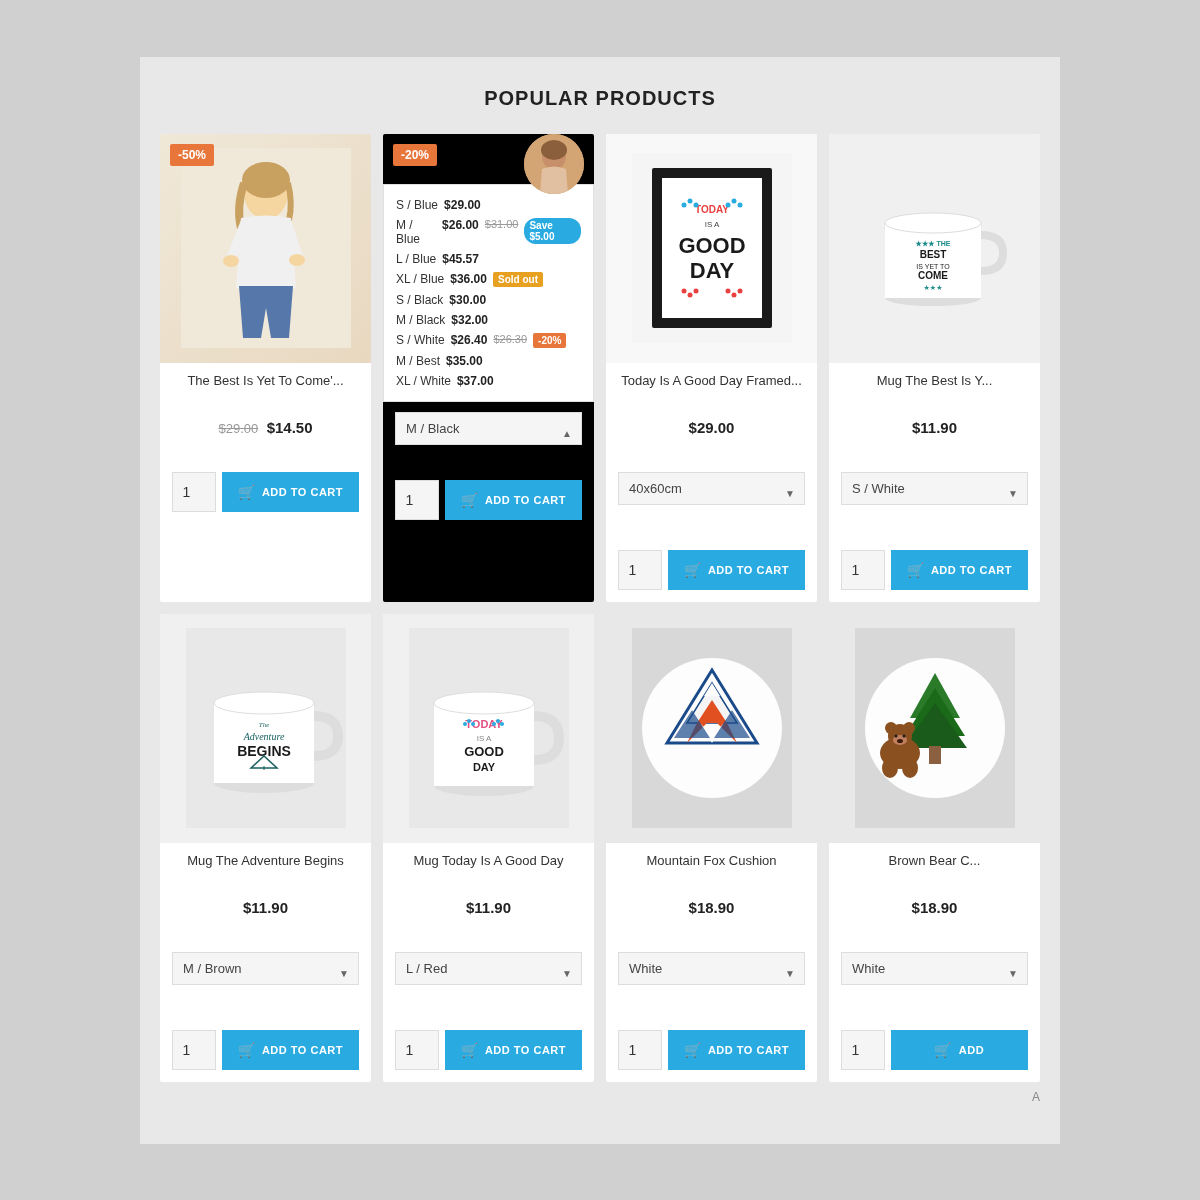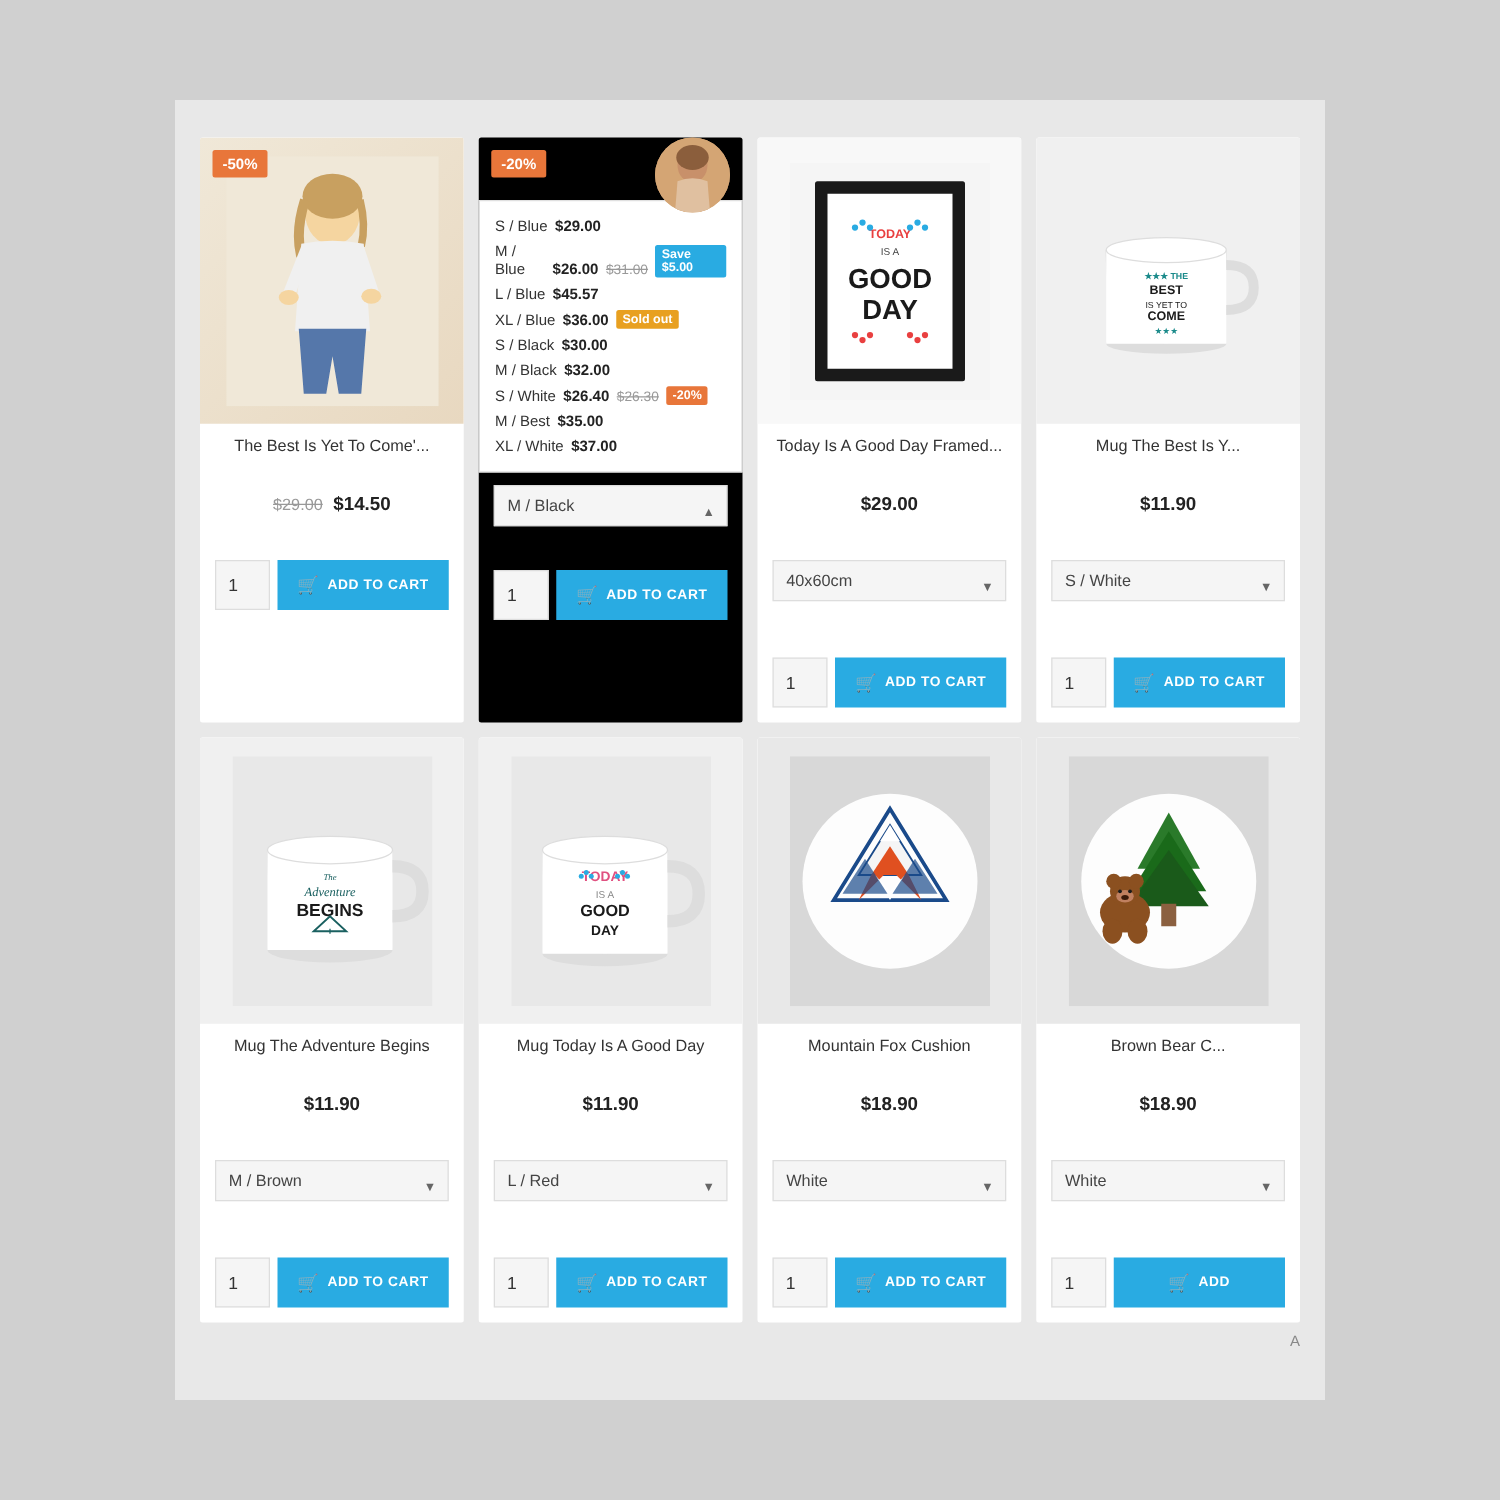--- a/index.html
+++ b/index.html
@@ -158,21 +158,21 @@
     }
     .variant-popup-inner {
       background: #fff;
       border: 1px solid #e0e0e0;
       padding: 10px 12px;
       font-size: 12px;
       color: #333;
     }
     .variant-row {
       display: flex;
-      align-items: flex-end;
+      align-items: flex-start;
       gap: 6px;
       padding: 3px 0;
       font-size: 12px;
     }
     .variant-label {
       color: #333;
       font-size: 12px;
     }
     .variant-price {
       font-weight: bold;
@@ -182,21 +182,21 @@
       text-decoration: line-through;
       color: #999;
       font-size: 11px;
     }
     .save-badge {
       background: #29abe2;
       color: #fff;
       font-size: 10px;
       font-weight: bold;
       padding: 2px 5px;
-      border-radius: 2px;
+      border-radius: 12px;
     }
     .sold-out-badge {
       background: #e8a020;
       color: #fff;
       font-size: 10px;
       font-weight: bold;
       padding: 2px 5px;
       border-radius: 2px;
     }
     .discount-badge-inline {
@@ -248,20 +248,21 @@
       right: 10px;
       top: 50%;
       transform: translateY(-50%);
       pointer-events: none;
     }
   </style>
 </head>
 <body>
 
 <div class="page-wrapper">
+  <h2 class="section-title">POPULAR PRODUCTS</h2>
 
   <div class="products-grid">
 
     <div class="product-card">
       <div class="product-image-wrap img-woman">
         <div class="badge-discount">-50%</div>
         <svg width="170" height="200" viewBox="0 0 170 200">
           <rect width="170" height="200" fill="#f0e8d8"></rect>
 
           <ellipse cx="85" cy="45" rx="22" ry="26" fill="#f5d5a0"></ellipse>

